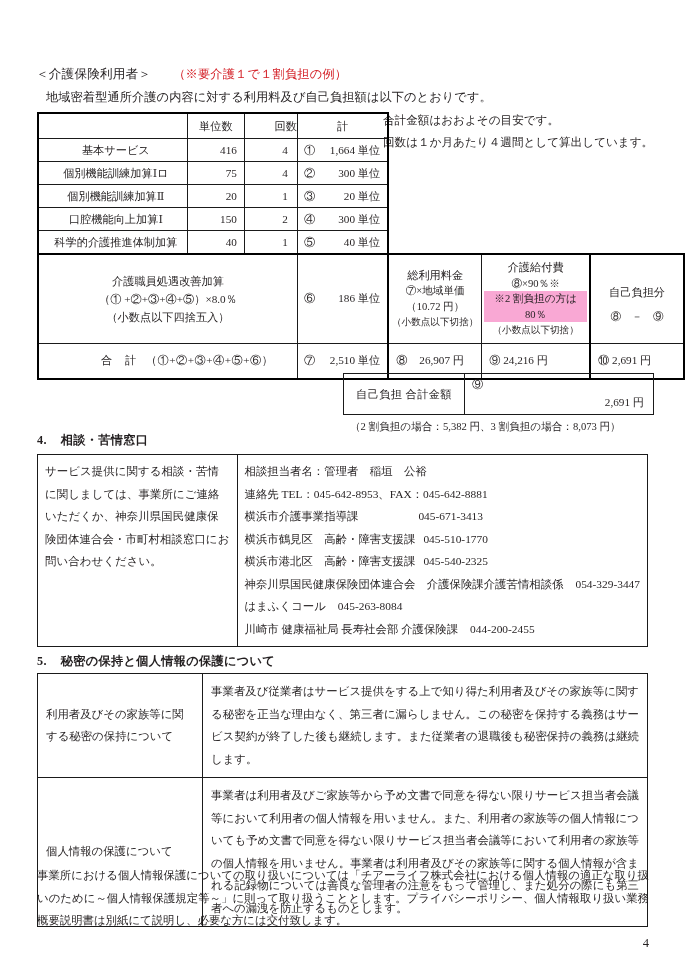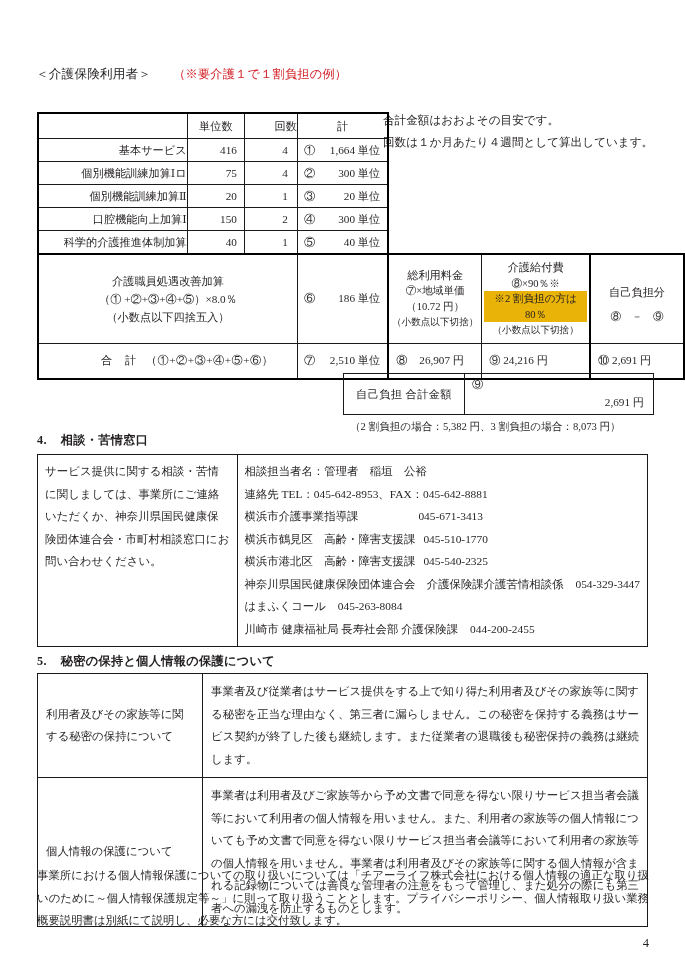--- a/index.html
+++ b/index.html
@@ -66,21 +66,21 @@
     top: 76px;
     border-collapse: collapse;
     font-size: 11.2px;
   }
   table.fee td, table.fee th {
     border: 1px solid #1a1a1a;
     padding: 0;
     font-weight: normal;
     vertical-align: middle;
   }
-  .c-name  { width: 145px; height: 22px; padding-left: 6px !important; text-align: right; }
+  .c-name  { width: 145px; height: 22px; padding-left: 6px !important; text-align: center; }
   .c-unit  { width: 50px;  text-align: right; padding-right: 7px !important; }
   .c-times { width: 44px;  text-align: right; padding-right: 9px !important; }
   .c-sum   { width: 92px;  }
   .sum-inner {
     display: flex;
     align-items: baseline;
     padding: 0 7px 0 6px;
     justify-content: flex-start;
     white-space: nowrap;
   }
@@ -118,21 +118,21 @@
     font-size: 10.6px;
     height: 66px;
   }
   .hdr2 .big { font-size: 11.2px; }
   .hdr2 .small { font-size: 9.6px; }
   .dotted-u {
     border-bottom: 1px dotted #333;
     padding-bottom: 17px;
   }
   .gray-hl {
-    background: #eab308;
+    background: #f9a8d4;
     display: inline-block;
     padding: 0 1px;
   }
   .valrow td { height: 34px; }
   .val-inner {
     display: flex;
     align-items: baseline;
     padding: 0 8px 0 7px;
     white-space: nowrap;
   }
@@ -247,20 +247,21 @@
   }
 </style>
 </head>
 <body>
 
 <div class="page">
 
   <div class="hdr-line">
     <span>＜介護保険利用者＞</span><span class="hdr-red">（※要介護１で１割負担の例）</span>
   </div>
+  <div class="sub-line">地域密着型通所介護の内容に対する利用料及び自己負担額は以下のとおりです。</div>
 
   <div class="note-box">
     <div>合計金額はおおよその目安です。</div>
     <div>回数は１か月あたり４週間として算出しています。</div>
   </div>
 
   <table class="fee">
     <tbody>
         <tr class="hdrrow">
       <td class="c-name bl-thick bt-thick"></td>

